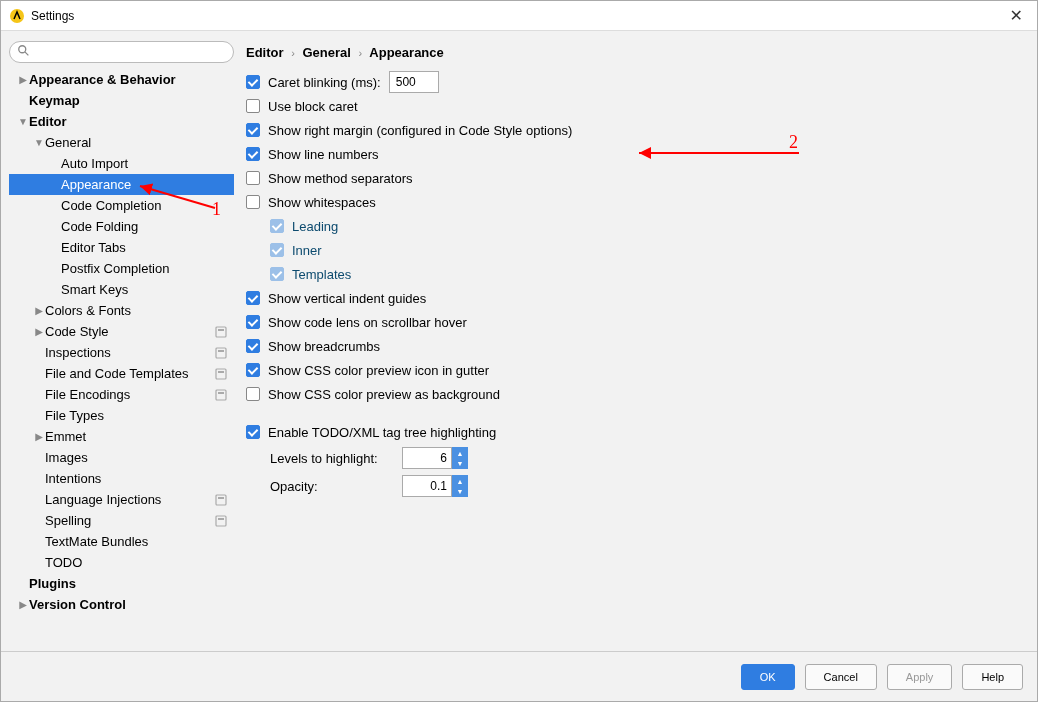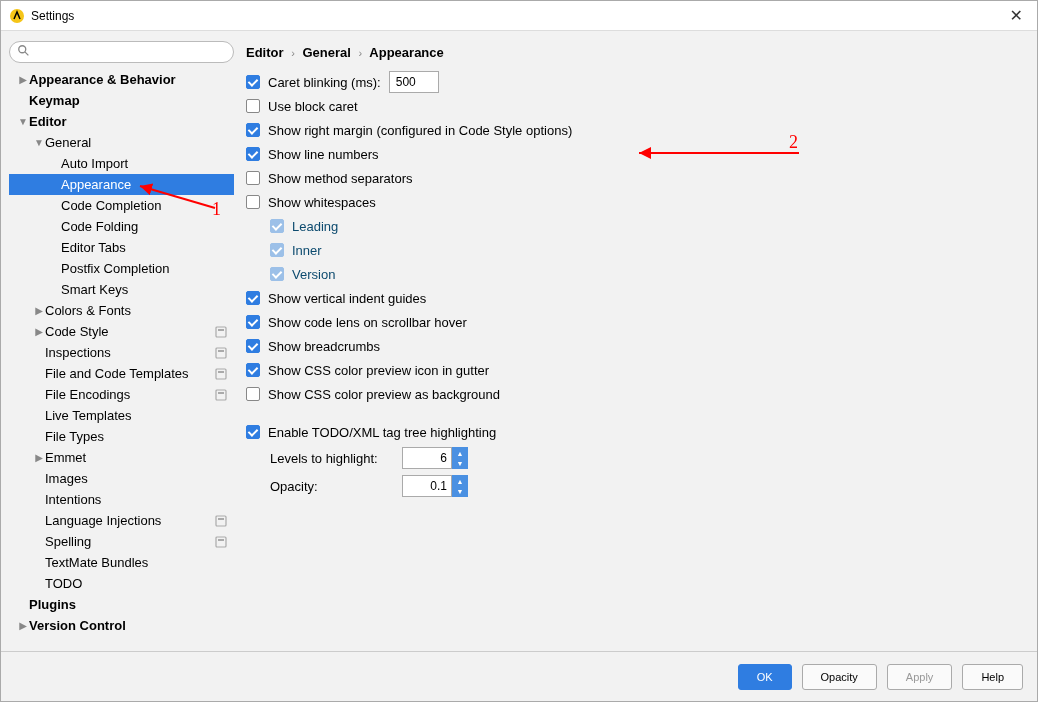--- a/index.html
+++ b/index.html
@@ -149,24 +149,20 @@
           <div class="tree-item" style="padding-left: 24px;">
             <span class="arrow"></span>
             <span class="label">File Encodings</span>
             <svg viewBox="0 0 14 14" class="badge">
               <rect x="2" y="2" width="10" height="10" rx="1" fill="none" stroke="#aaa" stroke-width="1.2"></rect>
               <rect x="4" y="4" width="6" height="2" fill="#aaa"></rect>
             </svg>
           </div>
           <div class="tree-item" style="padding-left: 24px;">
             <span class="arrow"></span>
-            <span class="label">Live Templates</span>
-          </div>
-          <div class="tree-item" style="padding-left: 24px;">
-            <span class="arrow"></span>
             <span class="label">File Types</span>
           </div>
           <div class="tree-item" style="padding-left: 24px;">
             <span class="arrow">▶</span>
             <span class="label">Emmet</span>
           </div>
           <div class="tree-item" style="padding-left: 24px;">
             <span class="arrow"></span>
             <span class="label">Images</span>
           </div>
@@ -247,21 +243,21 @@
         <div class="opt-row sub disabled">
           <span class="chk checked disabled"></span>
           <span class="lbl">Leading</span>
         </div>
         <div class="opt-row sub disabled">
           <span class="chk checked disabled"></span>
           <span class="lbl">Inner</span>
         </div>
         <div class="opt-row sub disabled">
           <span class="chk checked disabled"></span>
-          <span class="lbl">Version</span>
+          <span class="lbl">Templates</span>
         </div>
         <div class="opt-row">
           <span class="chk checked"></span>
           <span class="lbl">Show vertical indent guides</span>
         </div>
         <div class="opt-row">
           <span class="chk checked"></span>
           <span class="lbl">Show code lens on scrollbar hover</span>
         </div>
         <div class="opt-row">
@@ -310,21 +306,21 @@
             </defs>
             <line x1="170" y1="8" x2="10" y2="8" stroke="#ff0000" stroke-width="2" marker-end="url(#ah2)"></line>
           </svg>
         <span class="annot-num" style="left:545px; top:62px;">2</span>
       </div>
     </div>
   </div>
 
   <div class="footer">
     <button class="btn primary">OK</button>
-    <button class="btn">Opacity</button>
+    <button class="btn">Cancel</button>
     <button class="btn disabled">Apply</button>
     <button class="btn">Help</button>
   </div>
 </div>
 
 <svg class="arrow-annot arrow1" style="left:130px; top:180px;" width="100" height="40">
     <defs>
       <marker id="ah1" markerWidth="8" markerHeight="8" refX="6" refY="3" orient="auto">
         <path d="M0,0 L6,3 L0,6 Z" fill="#ff0000"></path>
       </marker>

